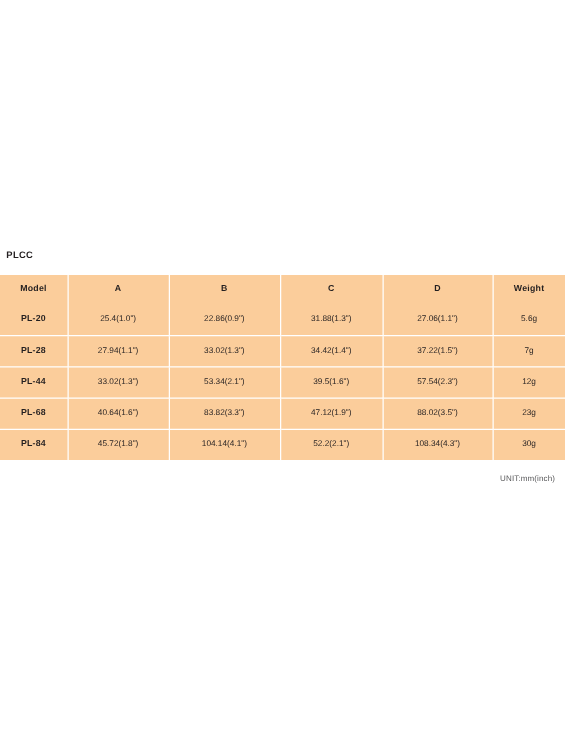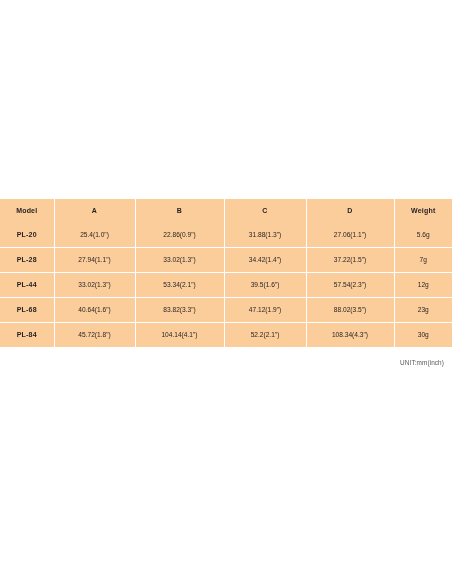--- a/index.html
+++ b/index.html
@@ -95,20 +95,21 @@
     letter-spacing: 0.1px;
   }
 </style>
 </head>
 <body>
 
 <div id="sheet">
 
   <div id="spec-block">
 
+    <div class="section-title">PLCC</div>
 
     <table class="spec">
       <colgroup>
         <col class="c-model">
           <col class="c-a">
           <col class="c-b">
         <col class="c-c">
           <col class="c-d">
           <col class="c-weight">
       </colgroup>

